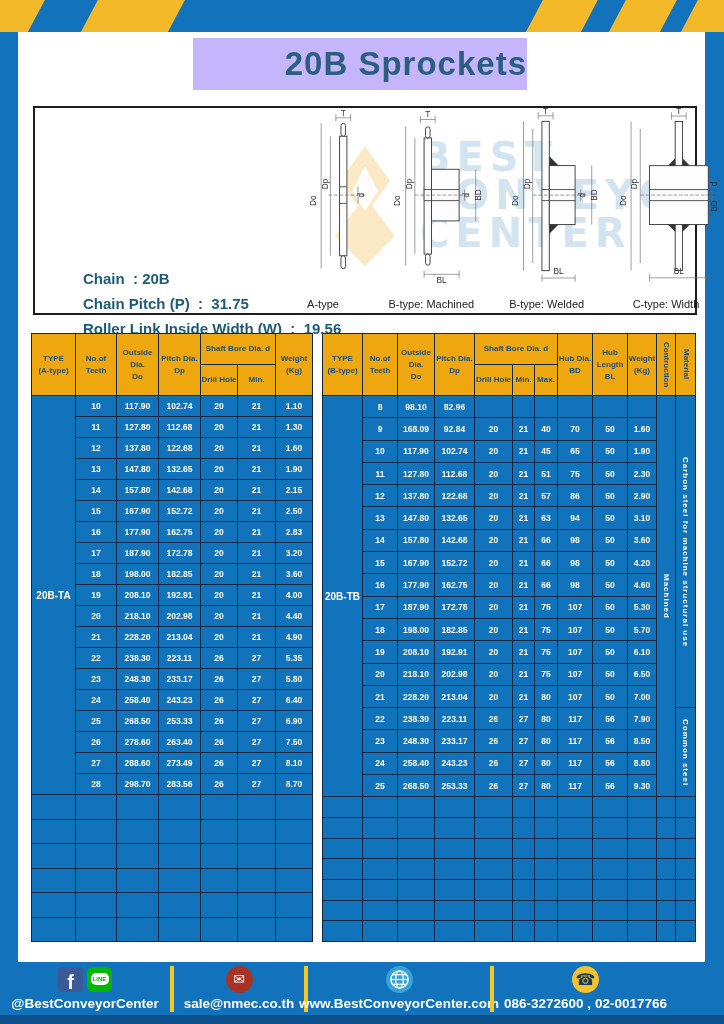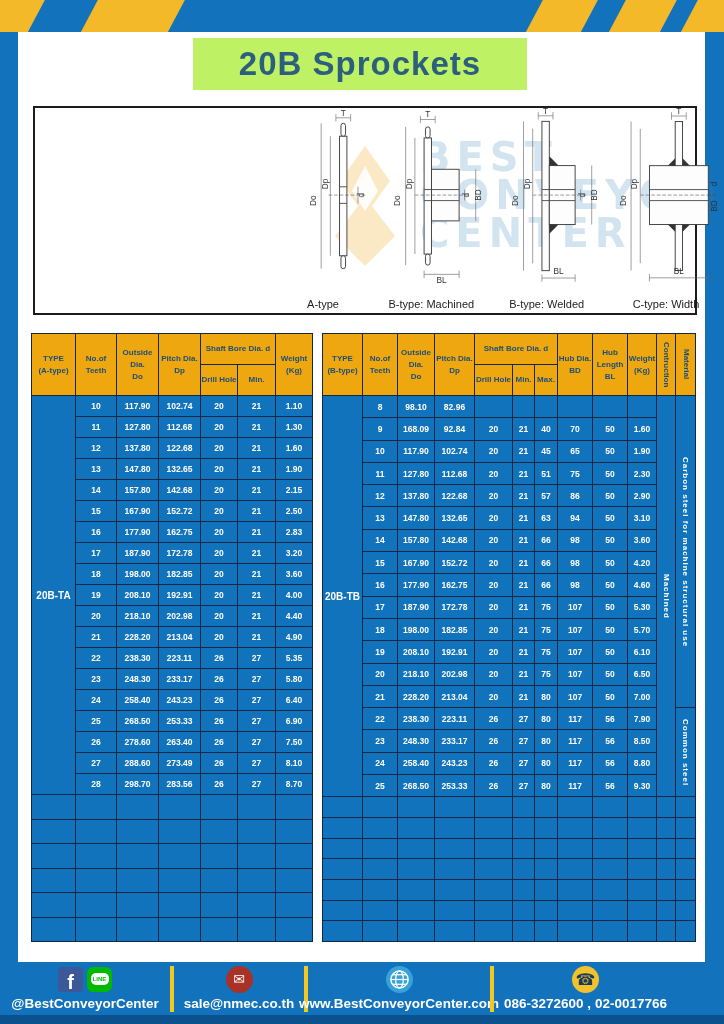--- a/index.html
+++ b/index.html
@@ -4,22 +4,22 @@
 <style>
   html,body{margin:0;padding:0;background:#0e5fa0;}
   #canvas{position:relative;width:724px;height:1024px;background:#1272bb;overflow:hidden;
           font-family:"Liberation Sans",sans-serif;}
   
   #top-band{position:absolute;left:0;top:0;width:724px;height:32px;background:#1272bb;overflow:hidden;}
   .stripe{position:absolute;top:-4px;height:40px;background:#f3b929;transform:skewX(-28deg);transform-origin:top left;}
   
   #page{position:absolute;left:18px;top:32px;width:687px;height:930px;background:#ffffff;}
   
-  #title-box{position:absolute;left:193px;top:38px;width:334px;height:52px;background:#bef264;
-             display:flex;align-items:center;justify-content:center;}
+  #title-box{position:absolute;left:193px;top:38px;width:334px;height:52px;background:#c4b5fd;
+             display:flex;align-items:center;justify-content:flex-end;}
   #title-box .t{font-size:33px;font-weight:bold;color:#2b5f7d;letter-spacing:1px;}
   
   #diagram-box{position:absolute;left:33px;top:106px;width:660px;height:205px;background:#fff;
                border:2px solid #1c1c1c;}
   #watermark{position:absolute;left:255px;top:28px;width:390px;height:150px;opacity:0.5;pointer-events:none;}
   #watermark .wm-text{position:absolute;left:130px;top:2px;color:#a9cbe4;font-weight:bold;
        font-size:40px;line-height:0.95;letter-spacing:6px;font-family:"DejaVu Sans",sans-serif;}
   #wm-shape{position:absolute;left:20px;top:0px;}
   #specs{position:absolute;left:48px;top:158px;}
   #specs .spec-line{font-size:15px;font-weight:bold;color:#1d5b7b;line-height:25px;white-space:pre;}
@@ -93,20 +93,27 @@
         <path d="M55 10 L80 45 L62 70 L85 100 L55 130 L25 100 L48 70 L30 45 Z" fill="#f5c873" opacity="0.8"></path>
         <path d="M55 30 L68 55 L55 75 L42 55 Z" fill="#ffffff" opacity="0.9"></path>
       </svg>
       <div class="wm-text">
         <div>BEST</div>
         <div>CONVEYOR</div>
         <div>CENTER</div>
       </div>
     </div>
 
+    <div id="specs">
+      <div class="spec-line">Chain  : 20B</div>
+      <div class="spec-line">Chain Pitch (P)  :  31.75</div>
+      <div class="spec-line">Roller Link Inside Width (W)  :  19.56</div>
+      <div class="spec-line">Roller Diameter (Dr)  : 19.05</div>
+      <div class="spec-line">Teeth Width (T)  :  18.5</div>
+    </div>
 
     <div id="diagrams">
 
       <div class="diagram">
         <svg class="dg" width="92" height="176" viewBox="0 0 100 190">
           <rect class="body" x="68" y="30" width="8" height="130"></rect>
           <rect class="body" x="69.5" y="16" width="5" height="14" rx="2.5"></rect>
           <rect class="body" x="69.5" y="160" width="5" height="14" rx="2.5"></rect>
           <line x1="68" y1="85" x2="76" y2="85"></line>
             <line x1="68" y1="103" x2="76" y2="103"></line>

